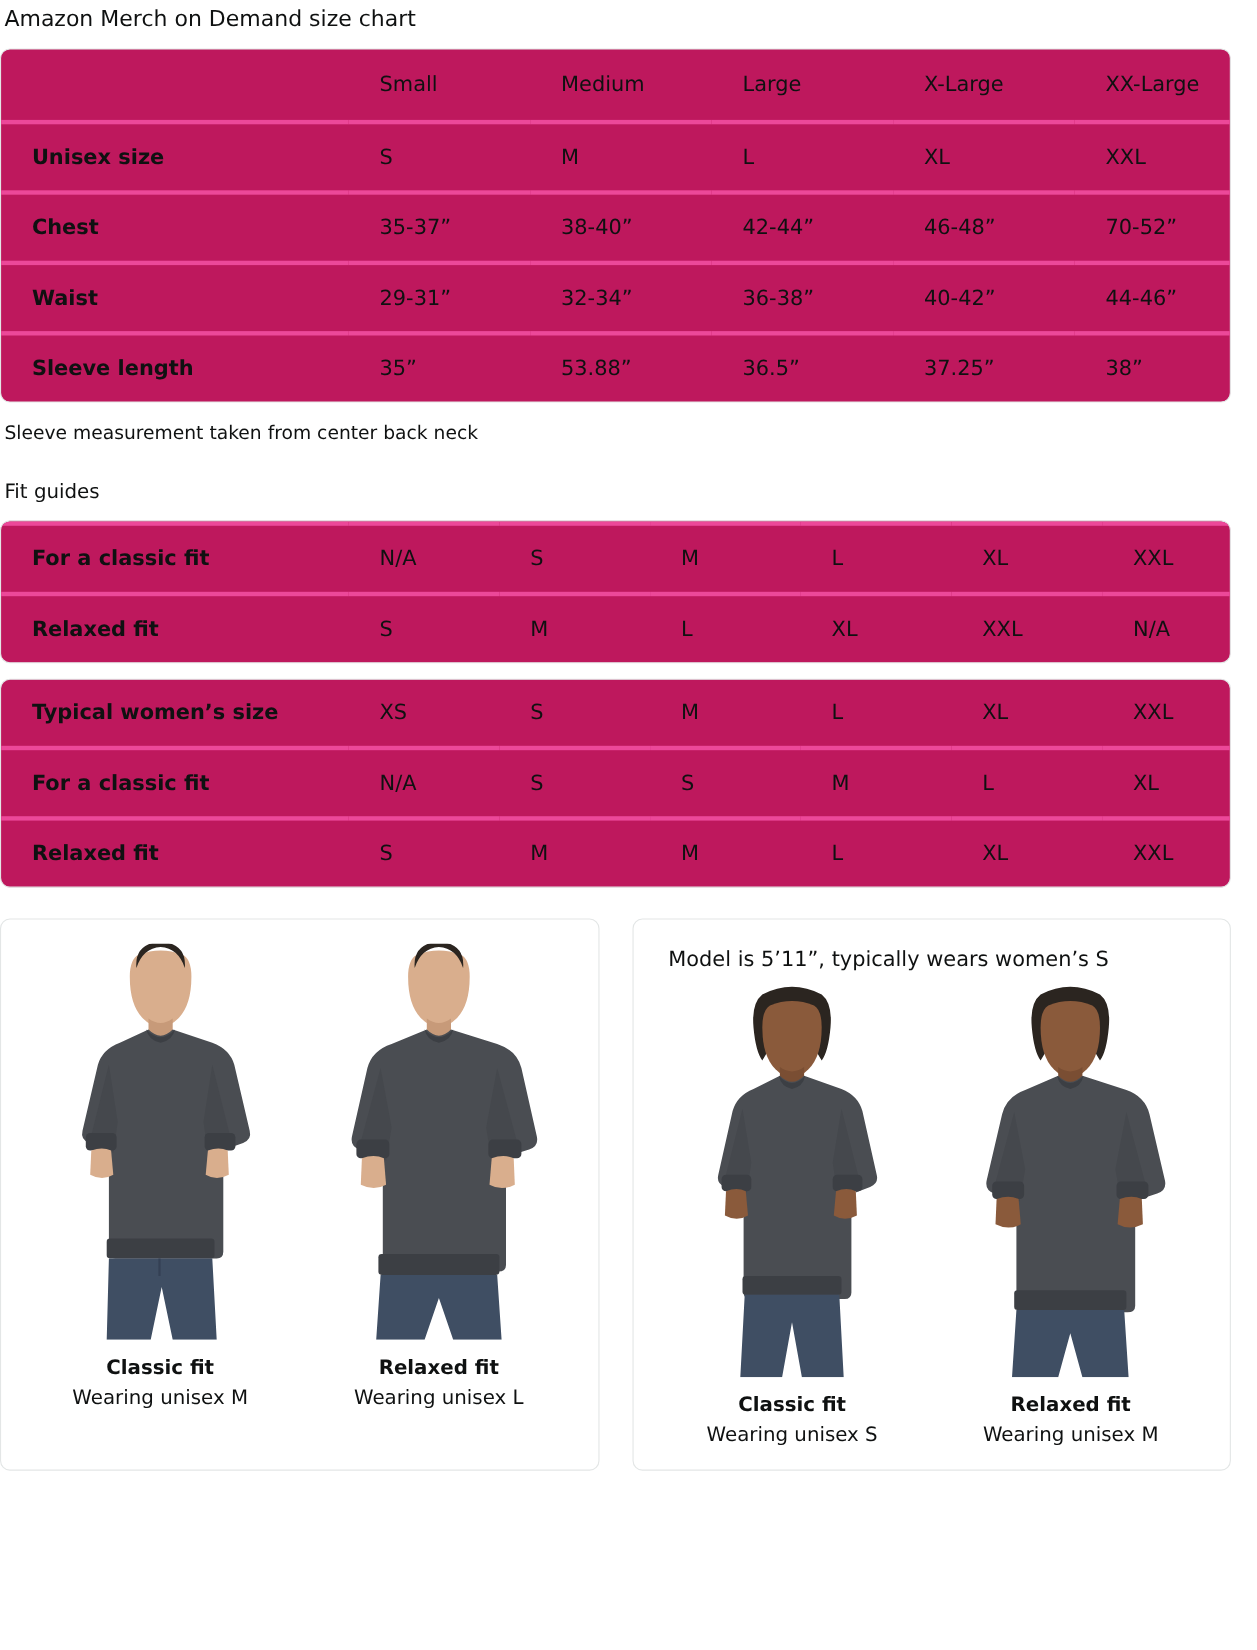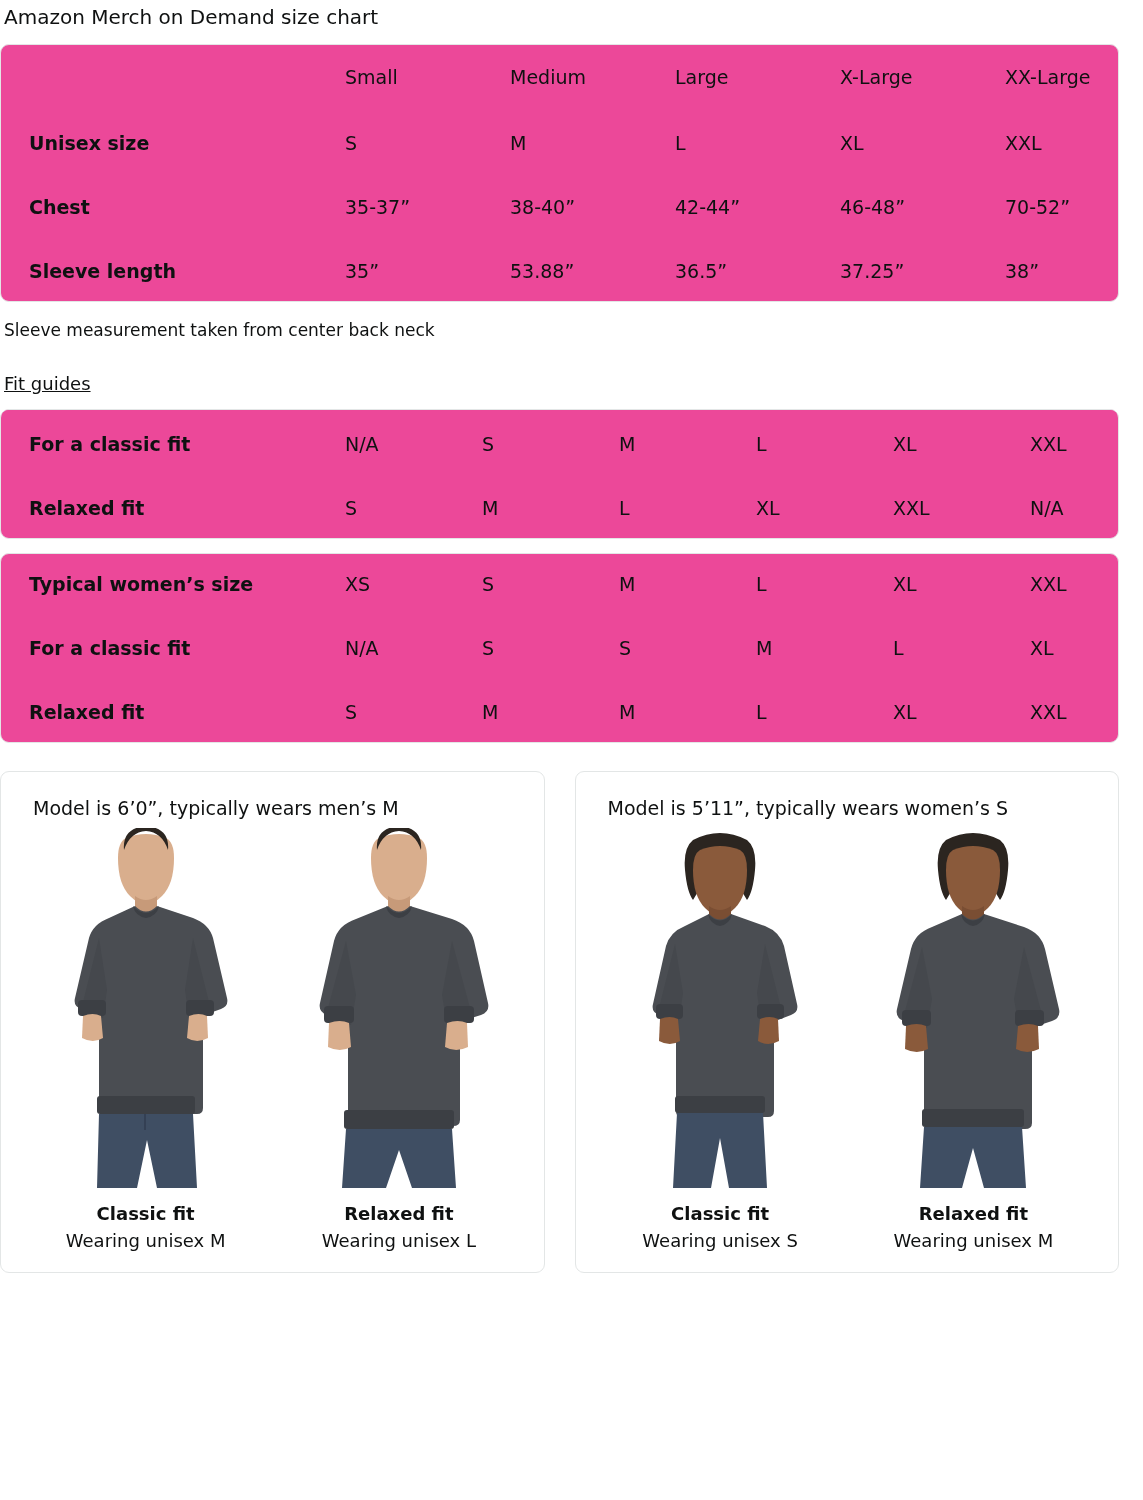--- a/index.html
+++ b/index.html
@@ -22,21 +22,21 @@
   .doc-title {
     font-size: 20px;
     line-height: 26px;
     padding: 4px 0 14px 4px;
     color: #0f1111;
     font-weight: 400;
   }
   .card {
     border: 1px solid #e3e6e6;
     border-radius: 9px;
-    background: #ec4899;
+    background: #be185d;
     overflow: hidden;
   }
   table {
     width: 100%;
     border-collapse: collapse;
     table-layout: fixed;
   }
   .size-table col.label-col { width: 316px; }
   .size-table col.val-col   { width: 165px; }
 
@@ -65,21 +65,20 @@
     font-size: 17px;
     line-height: 22px;
     padding: 17px 0 0 4px;
     color: #0f1111;
   }
   .section-label {
     font-size: 18px;
     line-height: 22px;
     padding: 32px 0 14px 4px;
     color: #0f1111;
-    text-decoration: underline;
   }
   .gap-12 { height: 14px; }
 
   
   .models-row {
     display: flex;
     gap: 30px;
     margin-top: 28px;
   }
   .model-card {
@@ -160,20 +159,28 @@
         </tr>
         <tr>
           <td class="row-label">Chest</td>
           <td>35-37”</td>
           <td>38-40”</td>
           <td>42-44”</td>
           <td>46-48”</td>
           <td>70-52”</td>
         </tr>
         <tr>
+          <td class="row-label">Waist</td>
+          <td>29-31”</td>
+          <td>32-34”</td>
+          <td>36-38”</td>
+          <td>40-42”</td>
+          <td>44-46”</td>
+        </tr>
+        <tr>
           <td class="row-label">Sleeve length</td>
           <td>35”</td>
           <td>53.88”</td>
           <td>36.5”</td>
           <td>37.25”</td>
           <td>38”</td>
         </tr>
       </tbody>
     </table>
   </div>
@@ -257,21 +264,20 @@
           <td>XL</td>
           <td>XXL</td>
         </tr>
       </tbody>
     </table>
   </div>
 
   <div class="models-row">
 
     <div class="model-card">
-      <div class="model-card-title">Model is 6’0”, typically wears men’s M</div>
       <div class="figures">
 
         <div class="figure">
           <svg width="230" height="360" viewBox="0 0 230 360">
 
             <path d="M95 10 q20 -8 40 0 q8 4 8 20 q0 26 -12 38 q-8 8 -16 8 q-8 0 -16 -8 q-12 -12 -12 -38 q0 -16 8 -20z" fill="#d9ae8d"></path>
             <path d="M93 22 q6 -18 22 -19 q16 1 22 19 q2 -22 -22 -24 q-24 2 -22 24z" fill="#2b2520"></path>
             <path d="M104 68 q11 8 22 0 l0 14 q-11 6 -22 0z" fill="#c79a79"></path>
 
             <path d="M104 78 q11 11 22 0 l36 12 q16 6 20 20 l14 60 q2 8 -6 11 l-14 5 -4 -28 v122 q0 6 -6 6 h-92 q-6 0 -6 -6 v-122 l-4 28 -14 -5 q-8 -3 -6 -11 l14 -60 q4 -14 20 -20z" fill="#4a4d52"></path>

